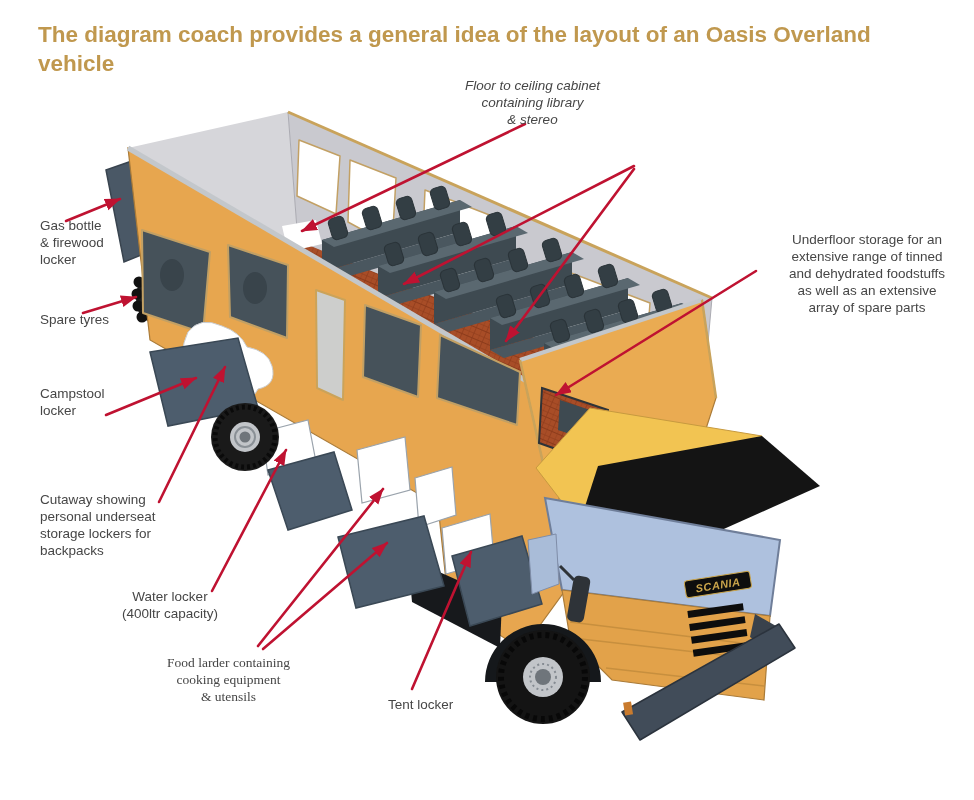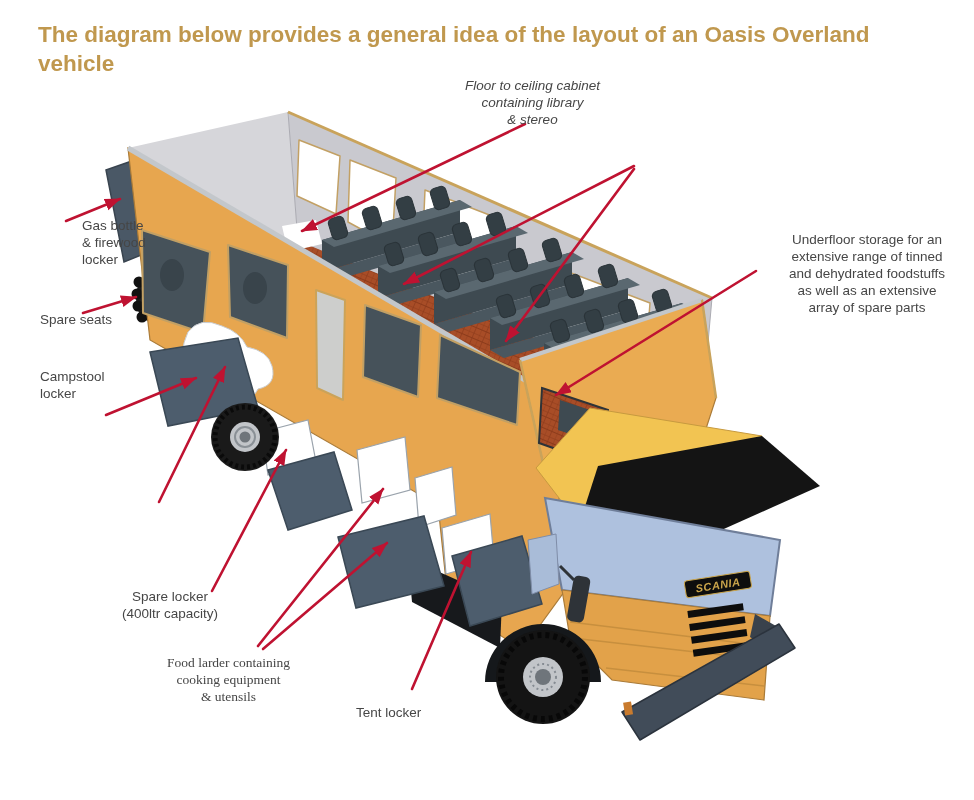--- a/index.html
+++ b/index.html
@@ -6,27 +6,27 @@
   .stage{position:relative;width:974px;height:800px;overflow:hidden;background:#ffffff;
          font-family:"Liberation Sans",sans-serif;}
   .stage svg{position:absolute;left:0;top:0;}
   .page-title{position:absolute;left:38px;top:5px;width:900px;
               font-size:22.5px;font-weight:bold;line-height:29px;color:#C0984E;}
   .lb{position:absolute;font-size:13.5px;line-height:17px;color:#464646;white-space:pre-line;}
   .ctr{text-align:center;}
   #lb-cabinet{left:440px;top:77px;width:185px;font-style:italic;}
   #lb-coach{left:622px;top:111px;width:228px;}
   #lb-underfloor{left:767px;top:231px;width:200px;}
-  #lb-gas{left:40px;top:217px;width:120px;margin-left:42px;}
+  #lb-gas{left:40px;top:217px;width:120px;}
   #lb-spare{left:40px;top:311px;width:130px;}
-  #lb-campstool{left:40px;top:368px;width:120px;}
+  #lb-campstool{left:40px;top:385px;width:120px;}
   #lb-cutaway{left:40px;top:491px;width:155px;}
   #lb-water{left:103px;top:588px;width:134px;}
   #lb-food{left:146px;top:654px;width:165px;font-family:Liberation Serif, serif;}
-  #lb-tent{left:356px;top:696px;width:110px;margin-top:8px;}
+  #lb-tent{left:388px;top:696px;width:110px;}
 </style>
 </head>
 <body>
 
 <div class="stage">
 
 <svg width="974" height="800" viewBox="0 0 974 800">
   <defs>
     <marker id="ah" markerUnits="userSpaceOnUse" markerWidth="17" markerHeight="13" refX="15" refY="6" orient="auto">
       <path d="M0,0 L16,6 L0,12 Z" fill="#BF1231"></path>
@@ -252,36 +252,40 @@
     <line x1="83" y1="313" x2="136" y2="297" marker-end="url(#ah)" stroke="#BF1231"></line>
     <line x1="106" y1="415" x2="196" y2="378" marker-end="url(#ah)" stroke="#BF1231"></line>
     <line x1="159" y1="502" x2="225" y2="367" marker-end="url(#ah)" stroke="#BF1231"></line>
     <line x1="212" y1="591" x2="286" y2="450" marker-end="url(#ah)" stroke="#BF1231"></line>
     <line x1="258" y1="646" x2="383" y2="489" marker-end="url(#ah)" stroke="#BF1231"></line>
     <line x1="263" y1="649" x2="387" y2="543" marker-end="url(#ah)" stroke="#BF1231"></line>
     <line x1="412" y1="689" x2="471" y2="552" marker-end="url(#ah)" stroke="#BF1231"></line>
   </g>
 </svg>
 
-<h1 class="page-title">The diagram below provides a general idea of the layout of an Oasis Overland vehicle</h1>
+<h1 class="page-title">The diagram coach provides a general idea of the layout of an Oasis Overland vehicle</h1>
 
 <div id="lb-cabinet" class="lb ctr">Floor to ceiling cabinet
 containing library
 &amp; stereo</div>
 <div id="lb-underfloor" class="lb ctr">Underfloor storage for an
 extensive range of tinned
 and dehydrated foodstuffs
 as well as an extensive
 array of spare parts</div>
 <div id="lb-gas" class="lb">Gas bottle
 &amp; firewood
 locker</div>
-<div id="lb-spare" class="lb">Spare seats</div>
+<div id="lb-spare" class="lb">Spare tyres</div>
 <div id="lb-campstool" class="lb">Campstool
 locker</div>
-<div id="lb-water" class="lb ctr">Spare locker
+<div id="lb-cutaway" class="lb">Cutaway showing
+personal underseat
+storage lockers for
+backpacks</div>
+<div id="lb-water" class="lb ctr">Water locker
 (400ltr capacity)</div>
 <div id="lb-food" class="lb ctr">Food larder containing
 cooking equipment
 &amp; utensils</div>
 <div id="lb-tent" class="lb">Tent locker</div>
 
 </div>
 
 </body></html>

